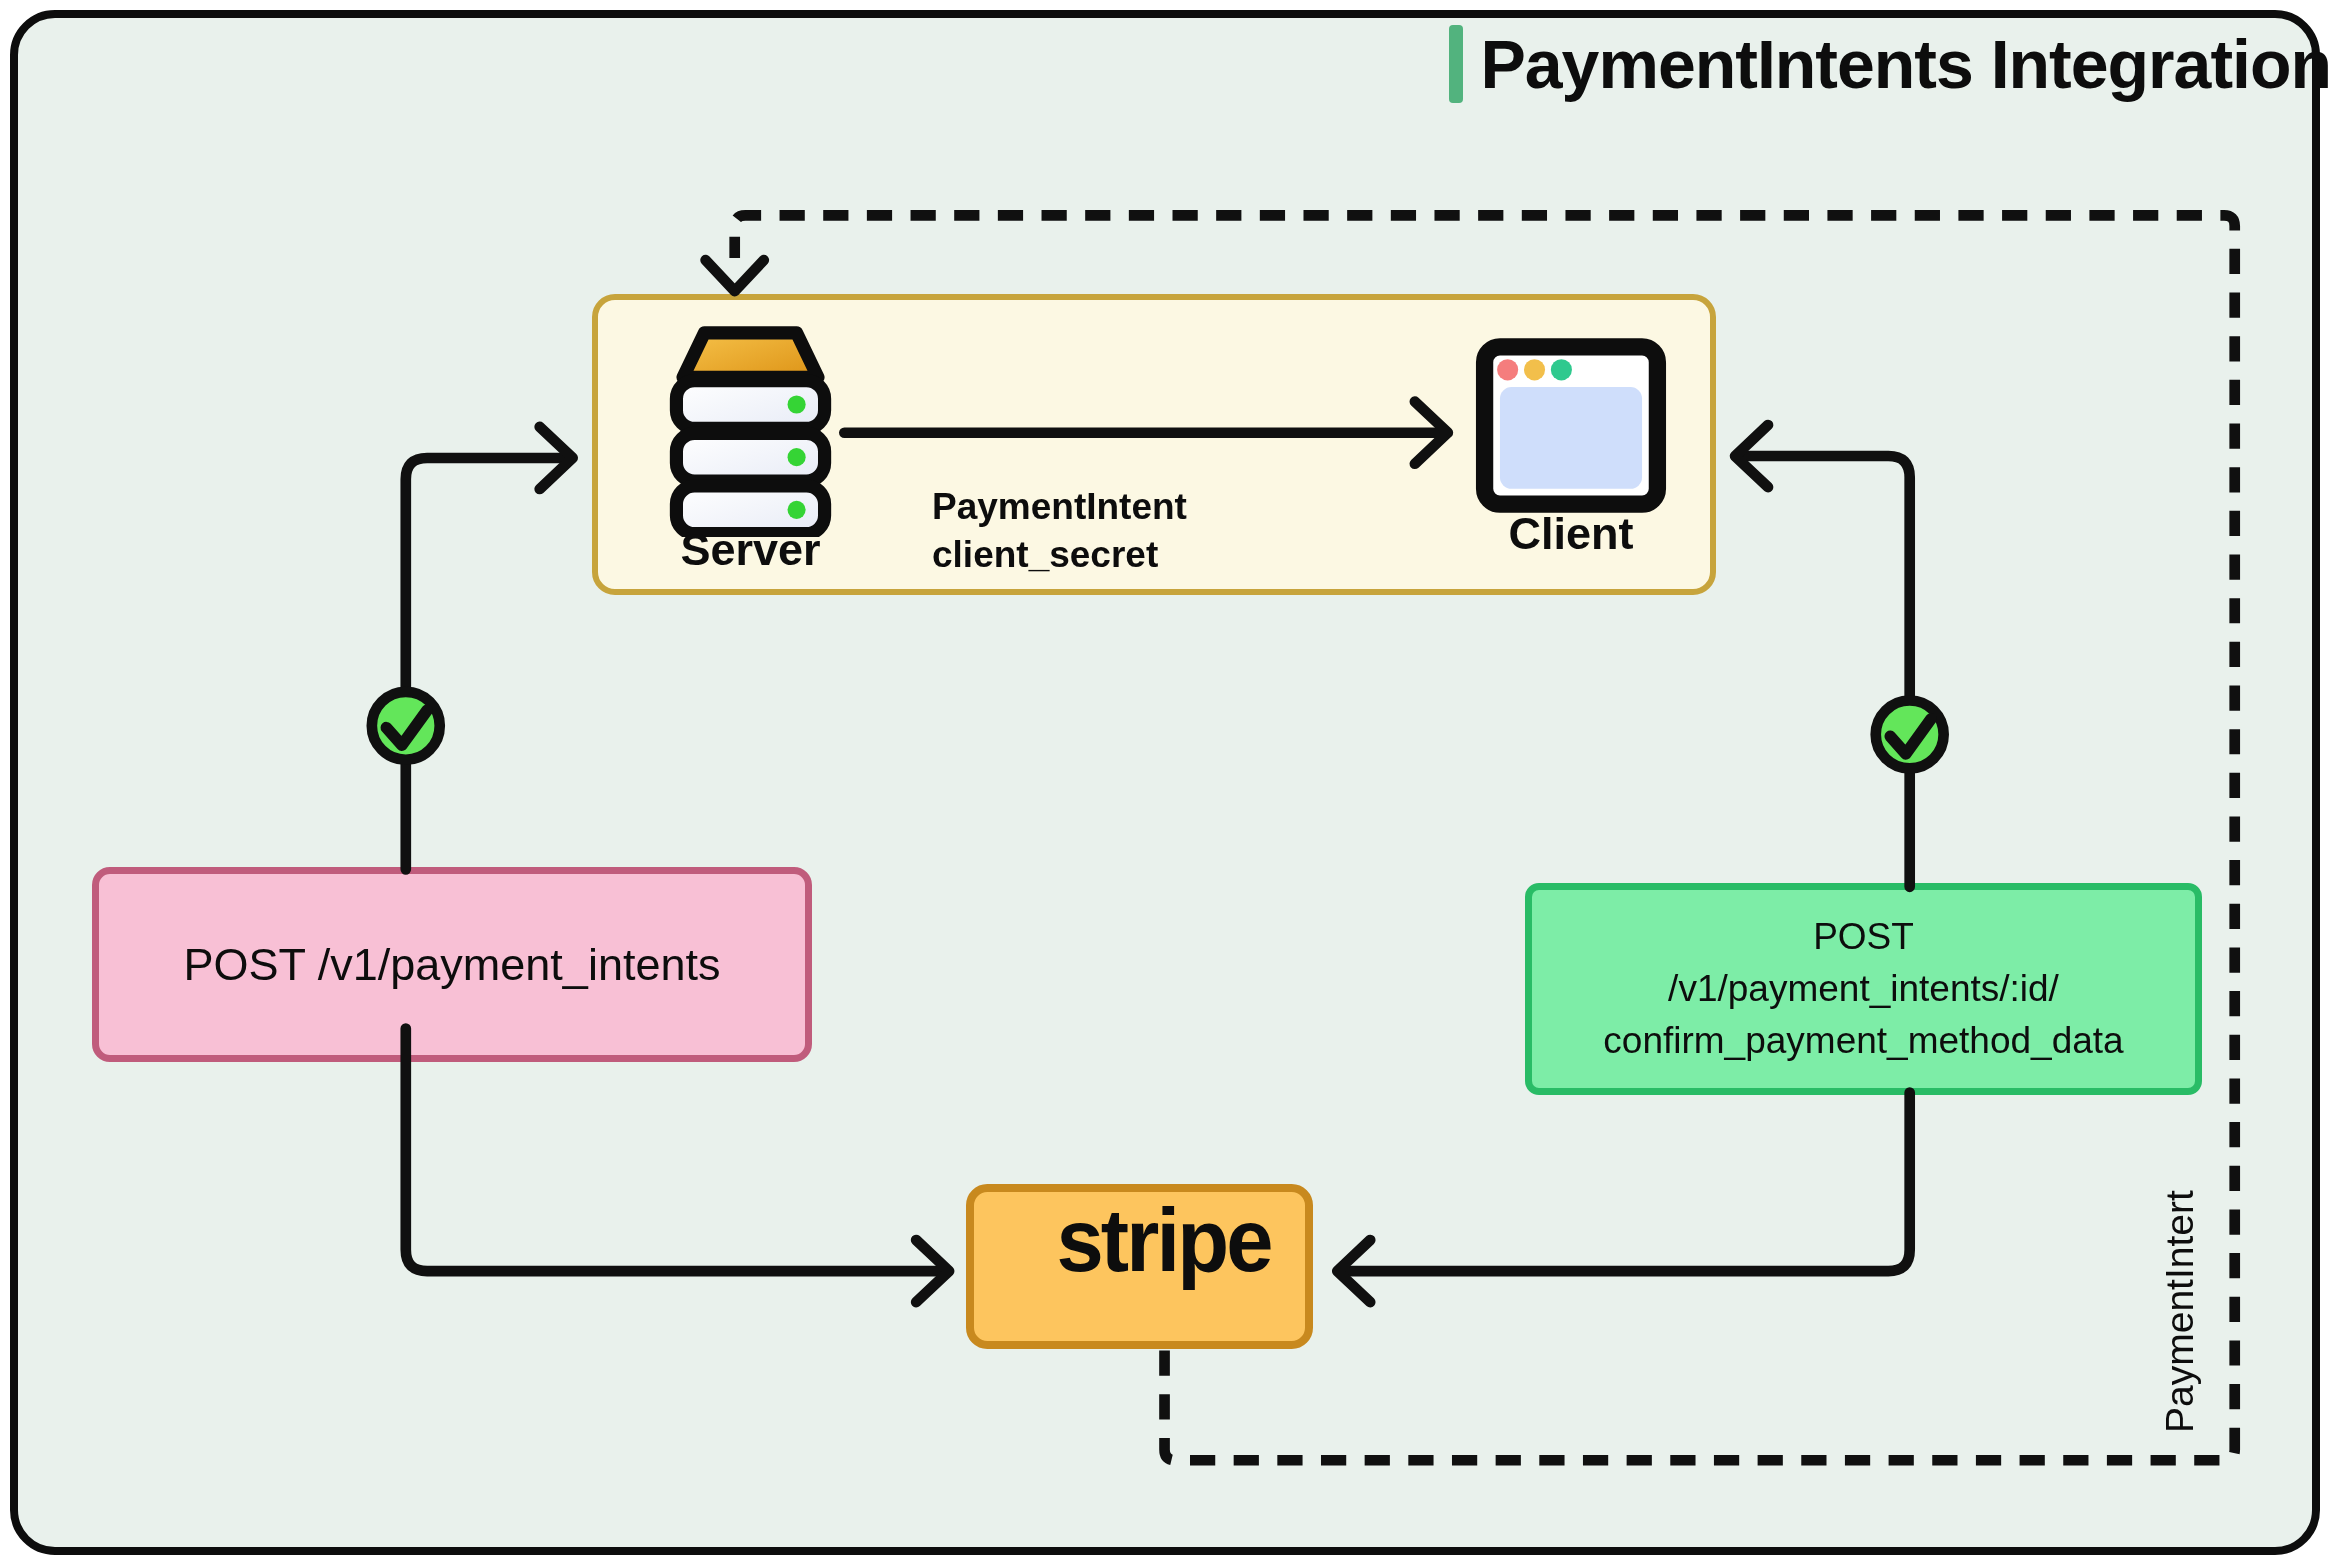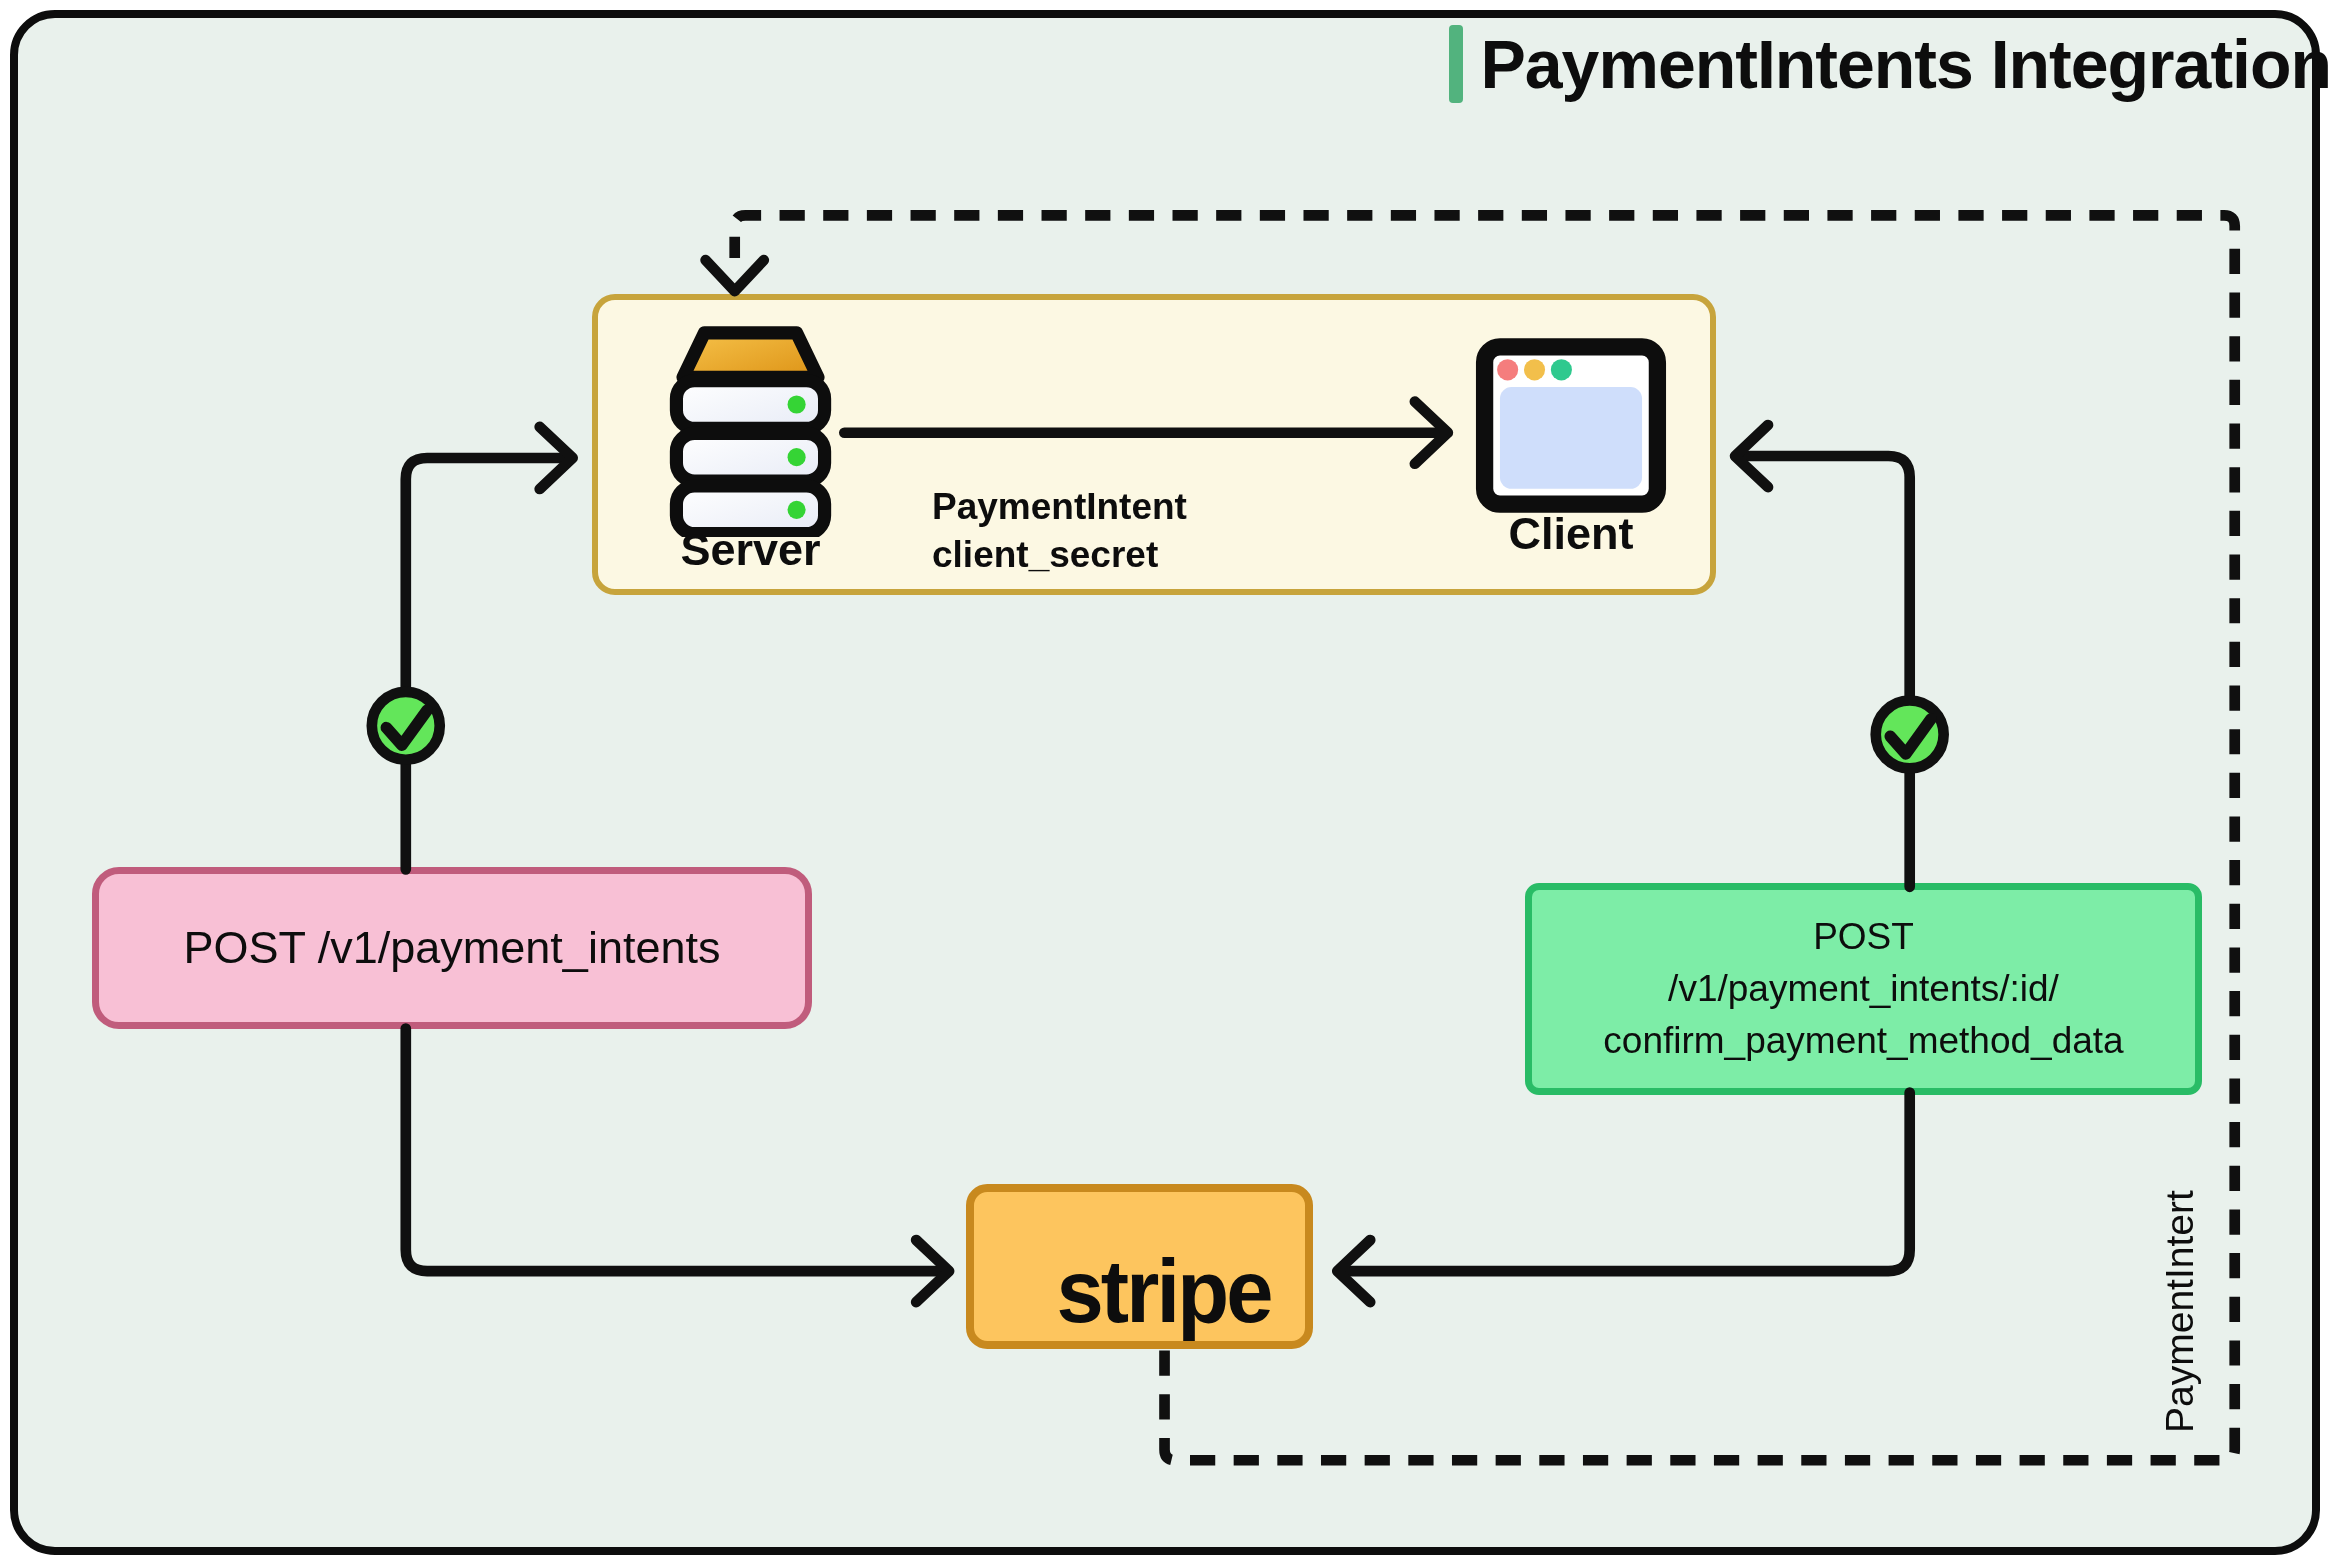--- a/index.html
+++ b/index.html
@@ -15,30 +15,30 @@
   body{width:2331px;height:1566px;position:relative;font-family:"Liberation Sans",sans-serif;color:#0d0d0d;overflow:hidden;}
   .frame{position:absolute;left:9.7px;top:9.7px;width:2294px;height:1529px;background:var(--background);
          border:8.7px solid #0d0d0d;border-radius:45px;}
   .title-row{position:absolute;top:25px;left:0;width:100%;display:flex;justify-content:flex-end;align-items:center;gap:17.5px;z-index:2;}
   .title-bar{width:13.6px;height:78px;background:var(--accent-green);border-radius:3.9px;}
   .title-text{font-size:68px;font-weight:bold;letter-spacing:-1px;}
 
   .box{position:absolute;box-sizing:border-box;z-index:1;}
   .panel{left:592px;top:294px;width:1124px;height:301px;background:var(--panel-fill);
          border:6.8px solid var(--panel-border);border-radius:23px;}
-  .pink{left:92px;top:867px;width:720px;height:162px;background:var(--pink-fill);
-        border:7.8px solid var(--pink-border);border-radius:27px;
+  .pink{left:92px;top:867px;width:720px;height:195px;background:var(--pink-fill);
+        border:7.8px solid var(--pink-border);border-radius:18px;
         display:flex;align-items:center;justify-content:center;font-size:45px;font-weight:500;}
   .green{left:1525px;top:883px;width:677px;height:212px;background:var(--green-fill);
          border:7.8px solid var(--green-border);border-radius:14px;
          display:flex;flex-direction:column;align-items:center;justify-content:center;
          font-size:37px;font-weight:500;line-height:1.4;text-align:center;}
   .stripe{left:966px;top:1184px;width:347px;height:165px;background:var(--orange-fill);
           border:8.7px solid var(--orange-border);border-radius:21.3px;
-          display:flex;align-items:flex-end;justify-content:center;padding-left:48px;}
+          display:flex;align-items:flex-start;justify-content:center;padding-left:48px;}
   .stripe-word{font-size:85px;font-weight:800;letter-spacing:-2.9px;transform:scaleY(1.05);}
 
   .icon-wrap{position:absolute;z-index:2;}
   .node-label{position:absolute;z-index:2;text-align:center;font-size:45px;font-weight:700;}
   .edge-label{position:absolute;left:932px;top:452px;width:446px;z-index:2;text-align:left;
               font-size:37px;font-weight:600;line-height:1.3;margin-top:31px;}
   .vertical-label{position:absolute;left:2133px;top:1157px;width:93px;height:309px;z-index:2;
                   display:flex;align-items:center;justify-content:center;
                   writing-mode:vertical-rl;transform:rotate(180deg);font-size:39px;font-weight:500;}
 

